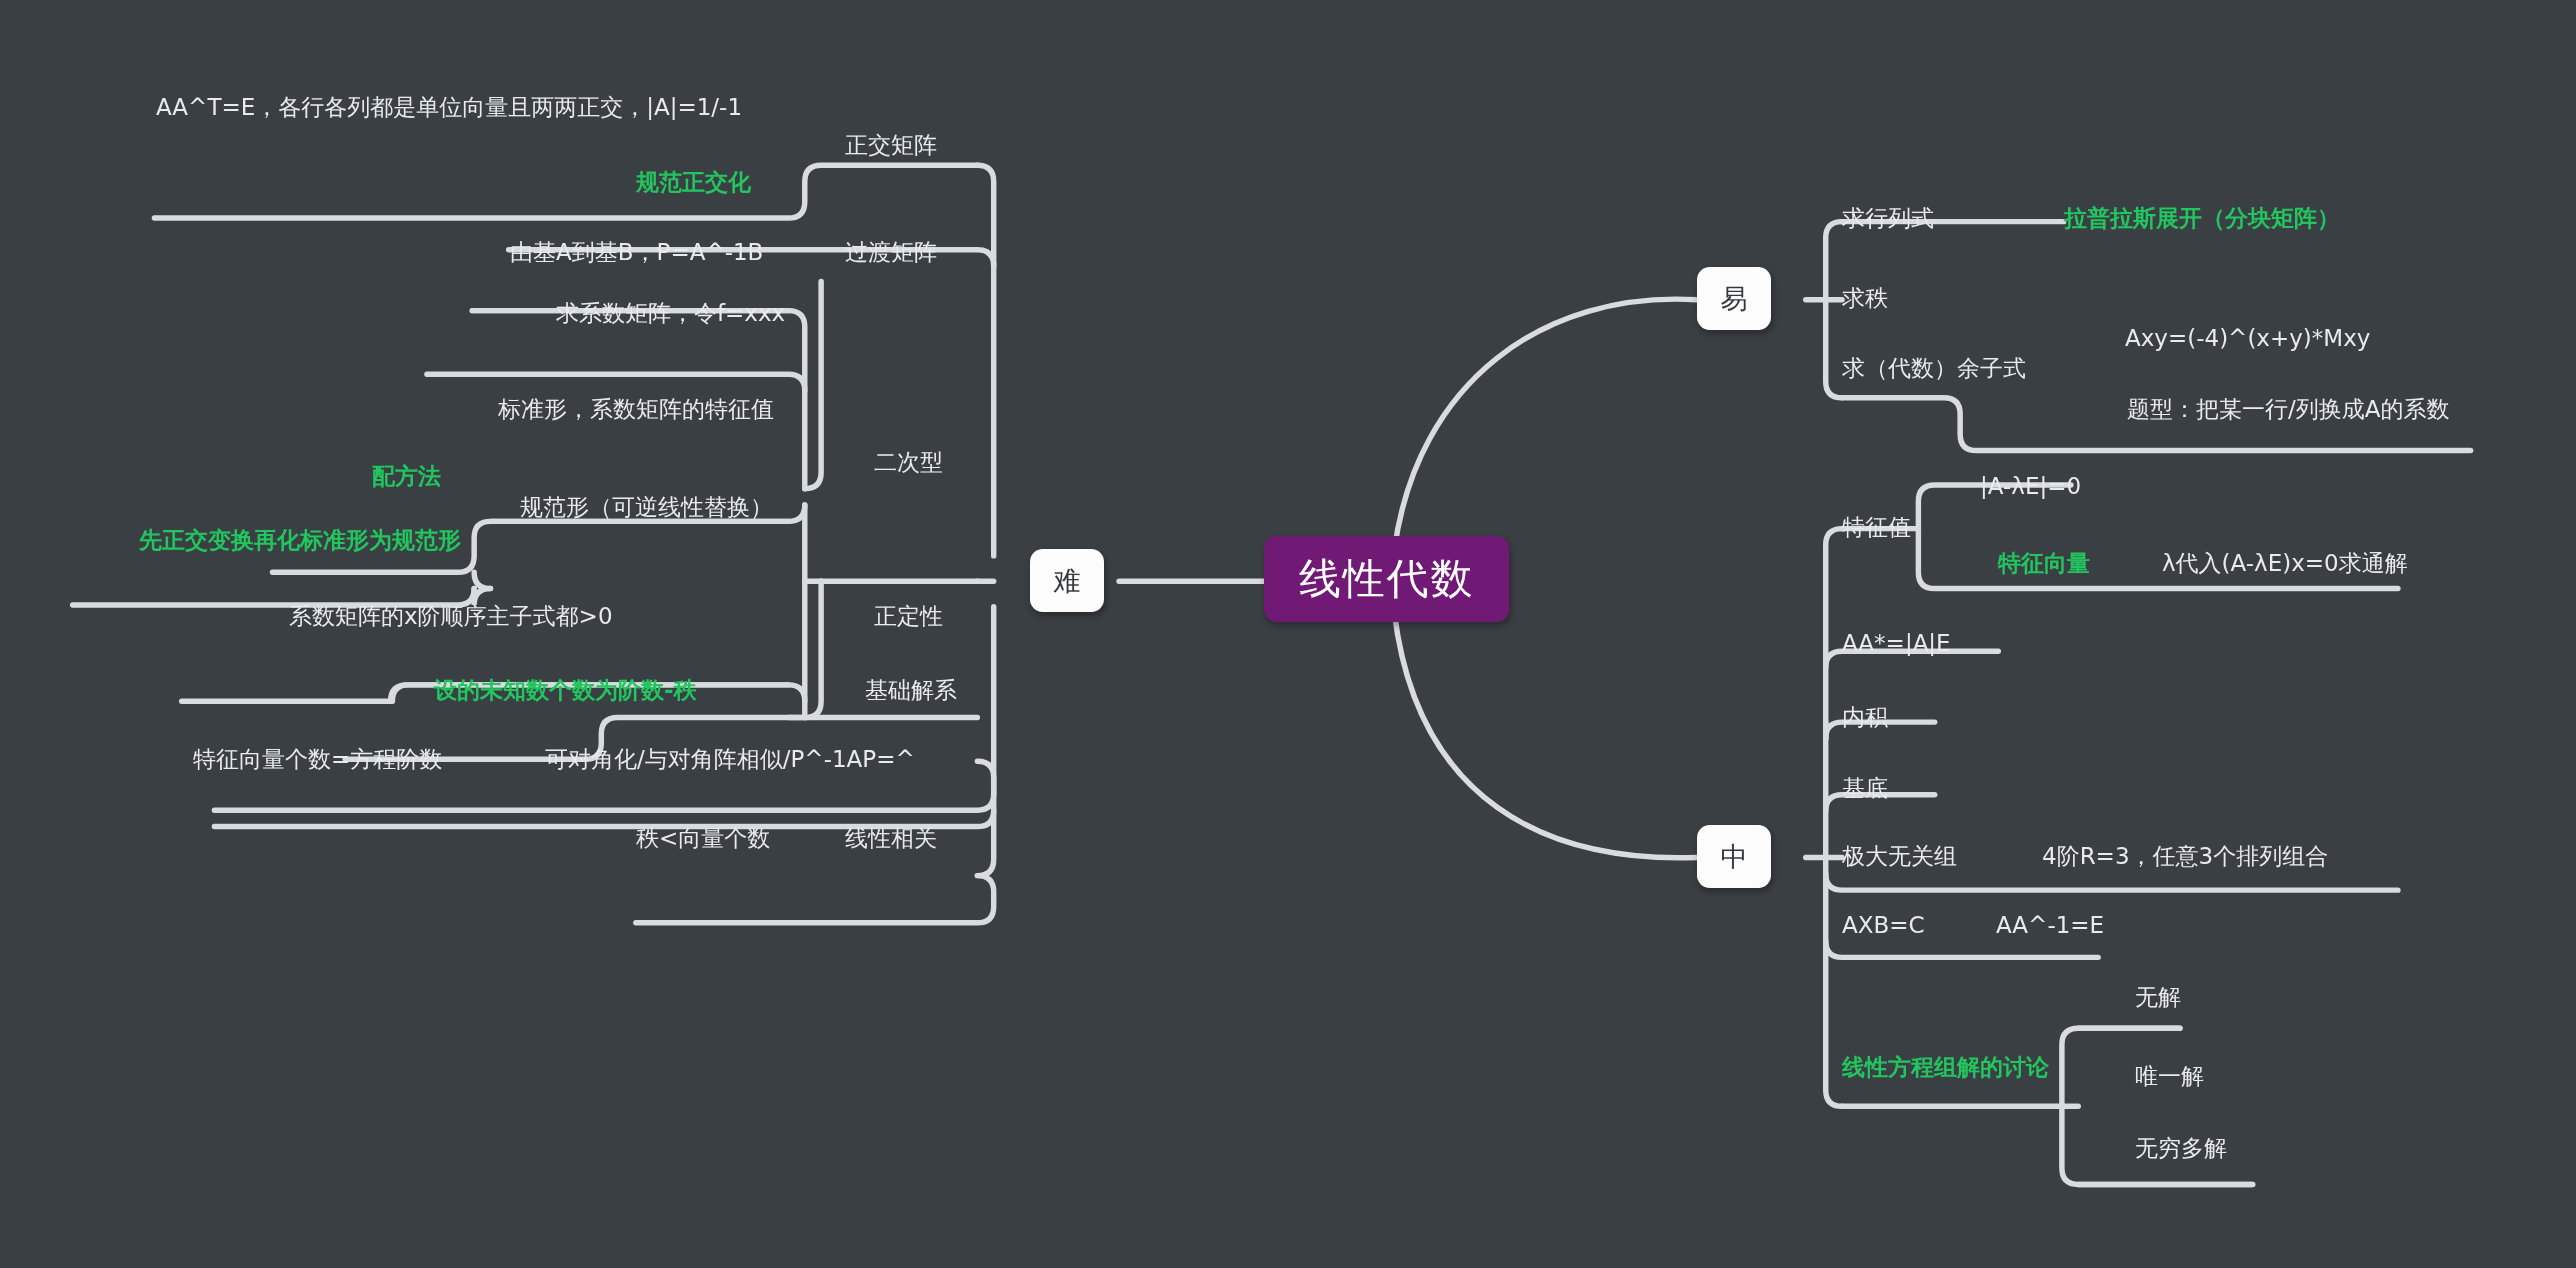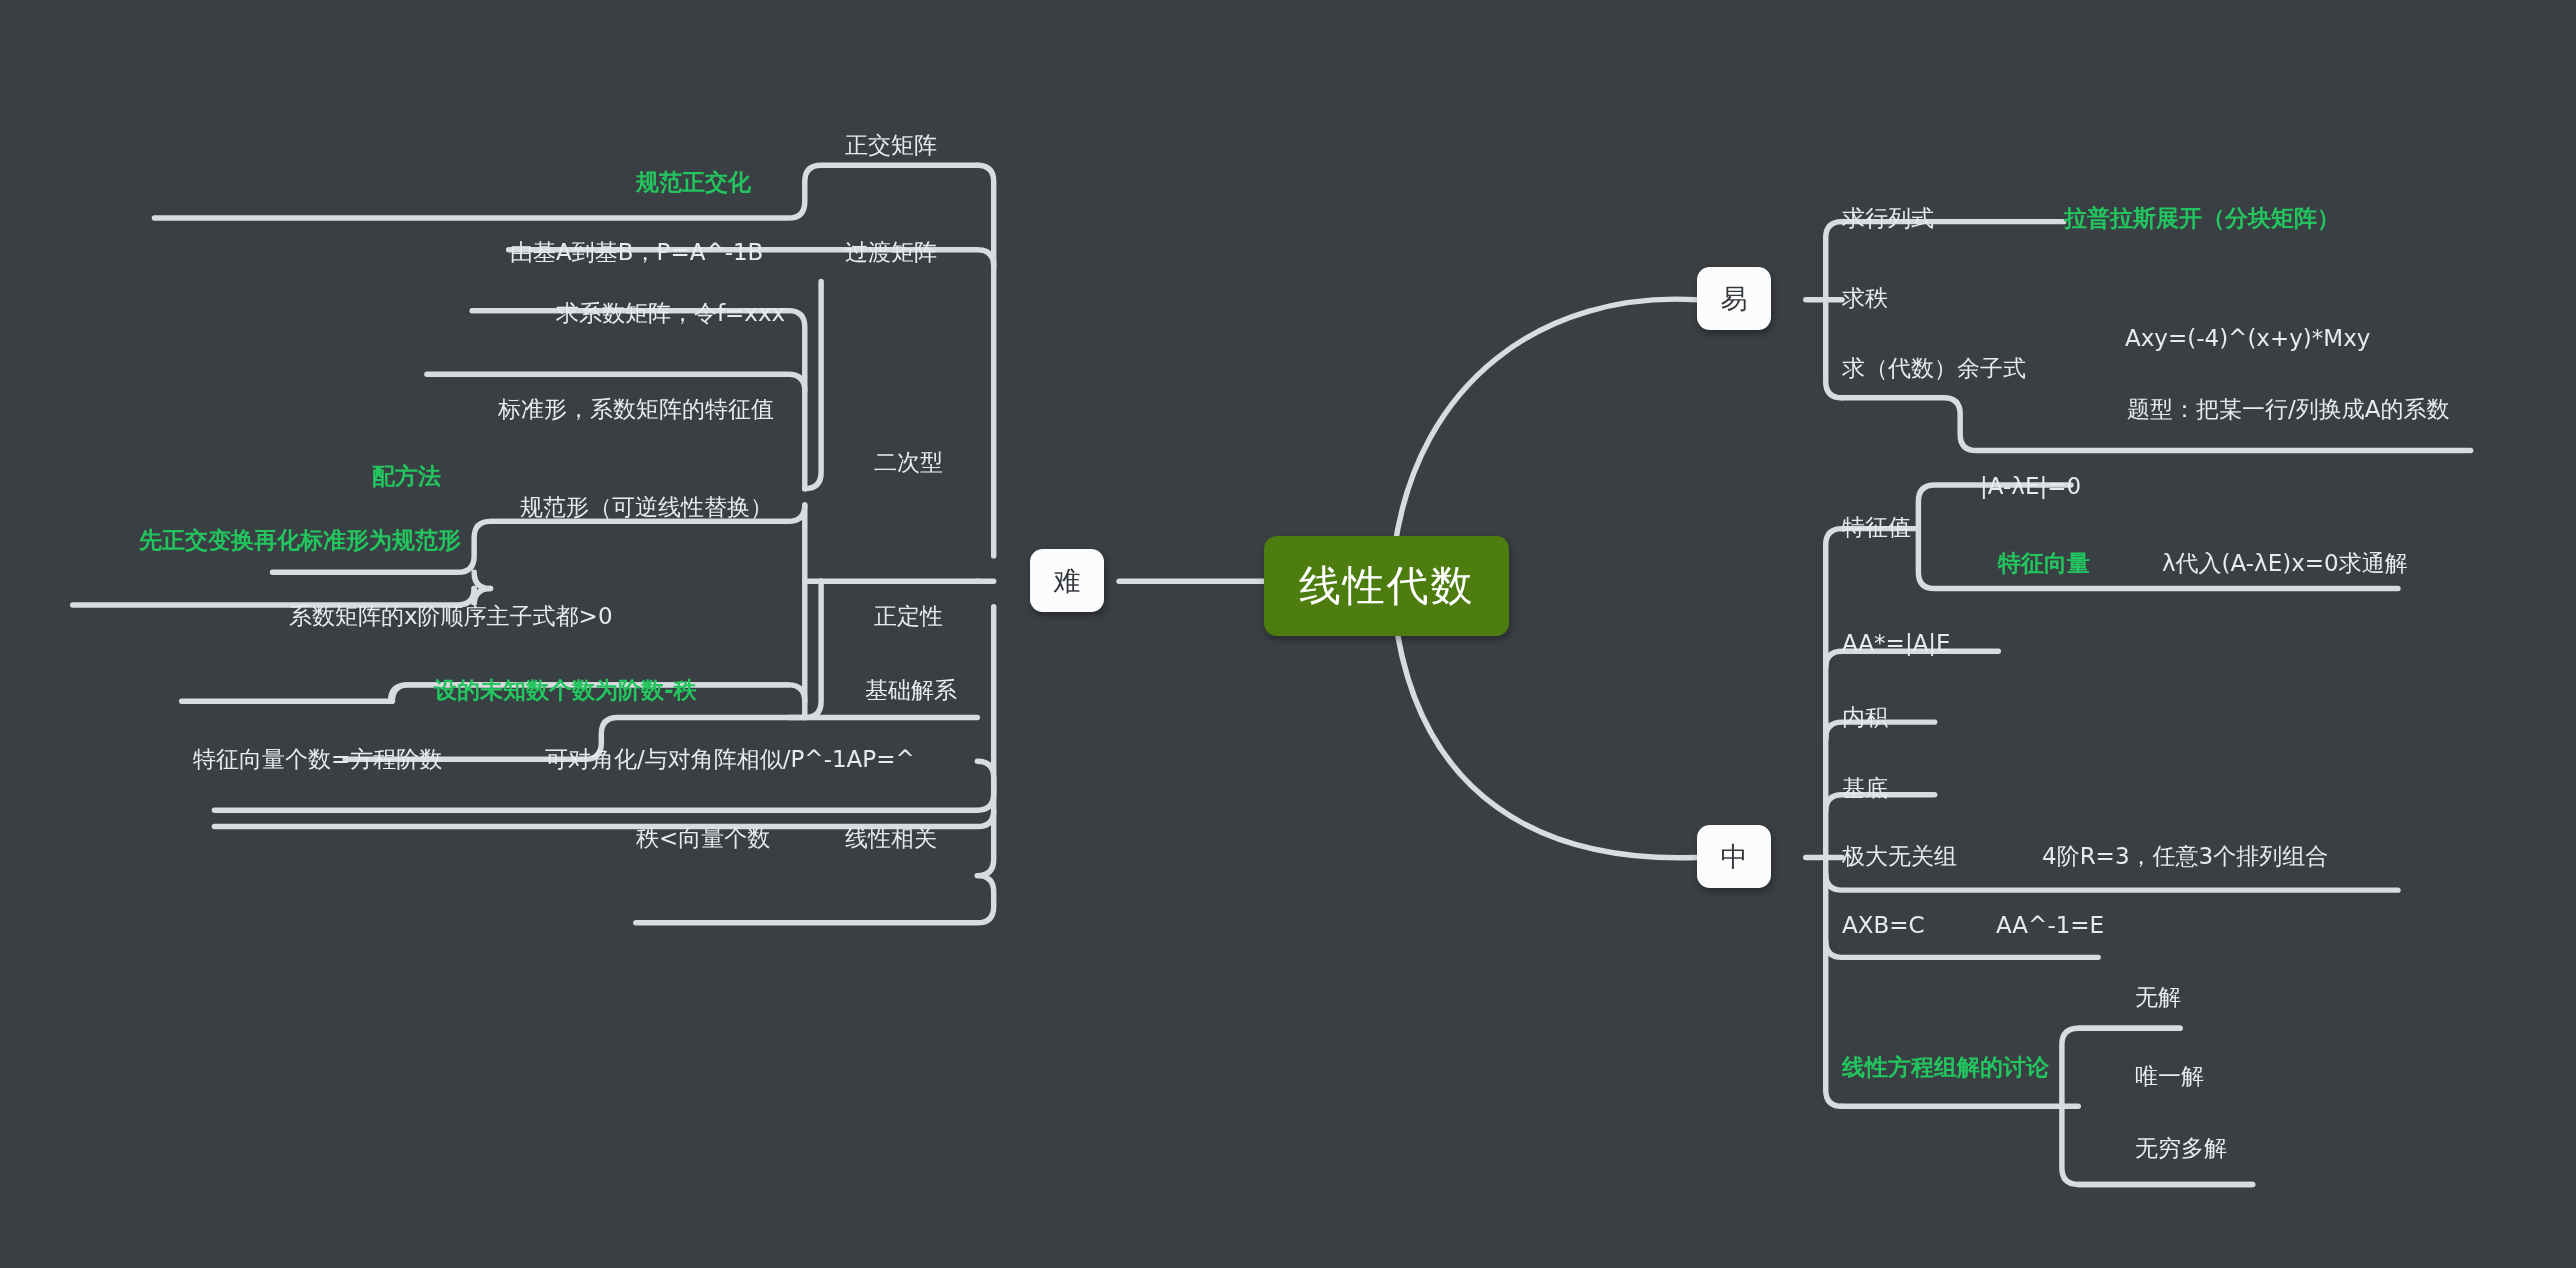--- a/index.html
+++ b/index.html
@@ -22,25 +22,25 @@
     height: 1268px;
     pointer-events: none;
   }
   .node {
     position: absolute;
     white-space: nowrap;
     line-height: 1;
   }
   
   .root {
-    background: #4d7c0f;
+    background: #701a75;
     color: #ffffff;
     border-radius: 12.7px;
     font-size: 42px;
-    padding: 29px 35px;
+    padding: 22px 35px;
     letter-spacing: 1.8px;
     box-shadow: 1.8px 3.6px 6.4px rgba(0,0,0,.30);
   }
   
   .chip {
     background: #fcfcfc;
     color: #34393e;
     border-radius: 12.7px;
     font-size: 27px;
     padding: 18px 23.6px;
@@ -142,20 +142,21 @@
       <path d="M2288 1304 H2480"></path>
     </g>
   </svg>
 
   <div class="node root" style="left:1264px; top:536px;">线性代数</div>
 
   <div class="node chip" style="left:1030px; top:549px;">难</div>
   <div class="node chip" style="left:1697px; top:267px;">易</div>
   <div class="node chip" style="left:1697px; top:825px;">中</div>
 
+  <div class="node lbl" style="left:156px; top:96px;">AA^T=E，各行各列都是单位向量且两两正交，|A|=1/-1</div>
   <div class="node lbl red" style="left:636px; top:171px;">规范正交化</div>
   <div class="node lbl" style="left:845px; top:134px;">正交矩阵</div>
 
   <div class="node lbl" style="left:510px; top:241px;">由基A到基B，P=A^-1B</div>
   <div class="node lbl" style="left:845px; top:241px;">过渡矩阵</div>
 
   <div class="node lbl" style="left:874px; top:451px;">二次型</div>
 
   <div class="node lbl" style="left:556px; top:302px;">求系数矩阵，令f=xxx</div>
   <div class="node lbl" style="left:498px; top:398px;">标准形，系数矩阵的特征值</div>

